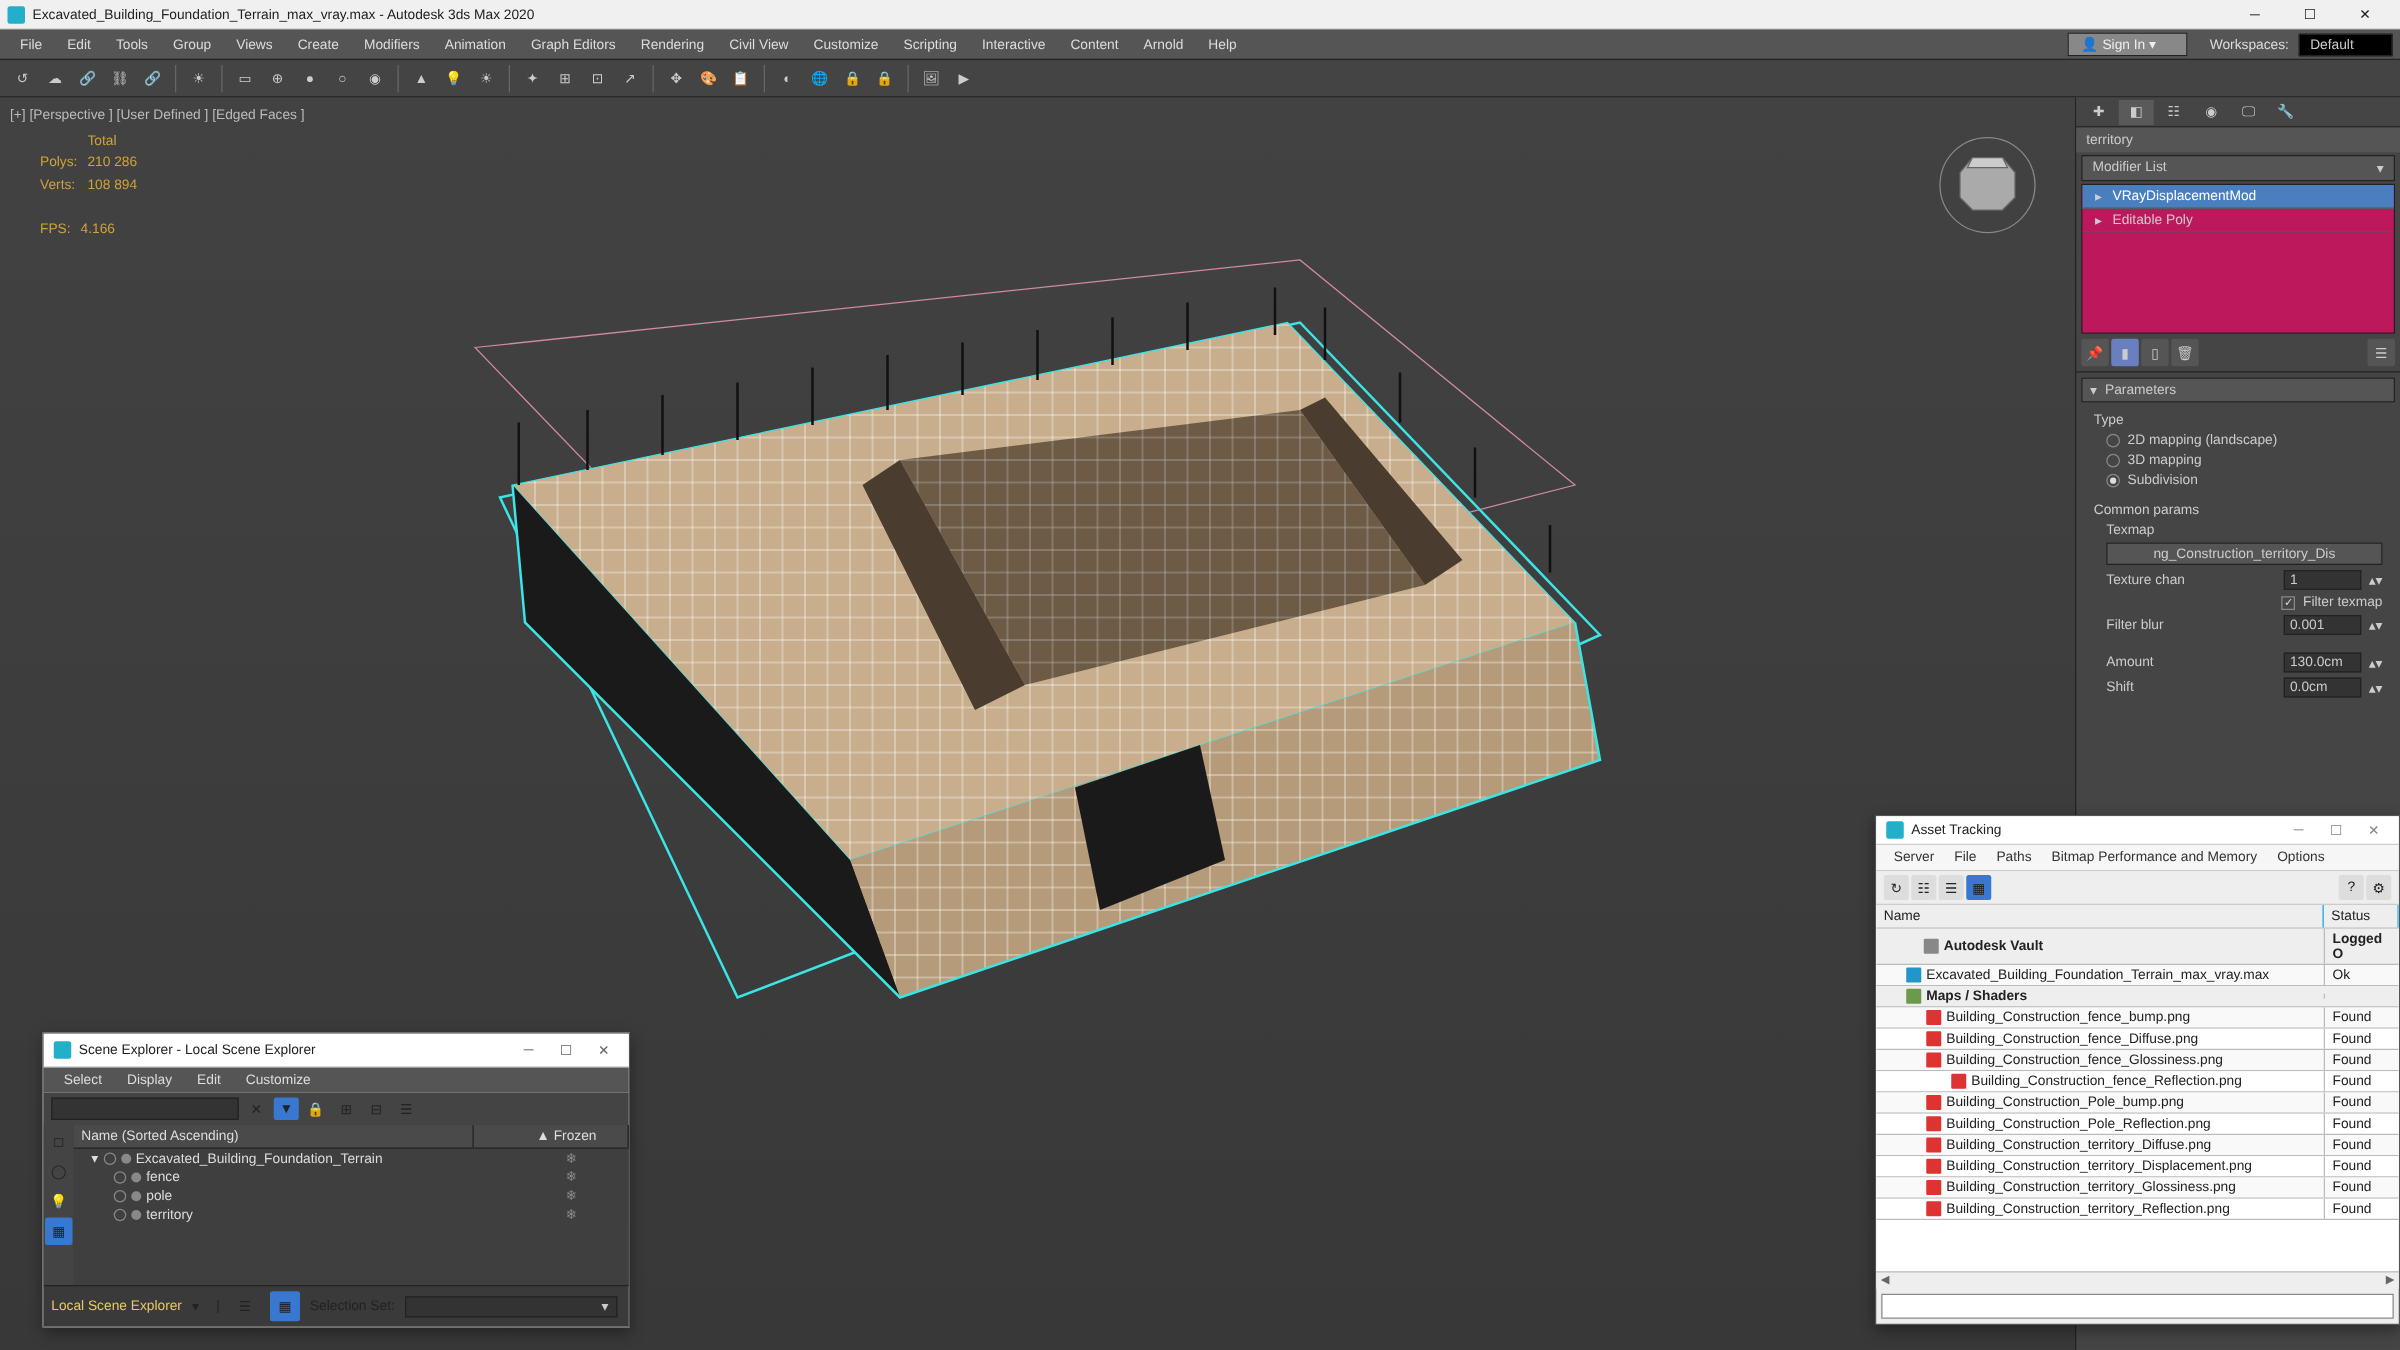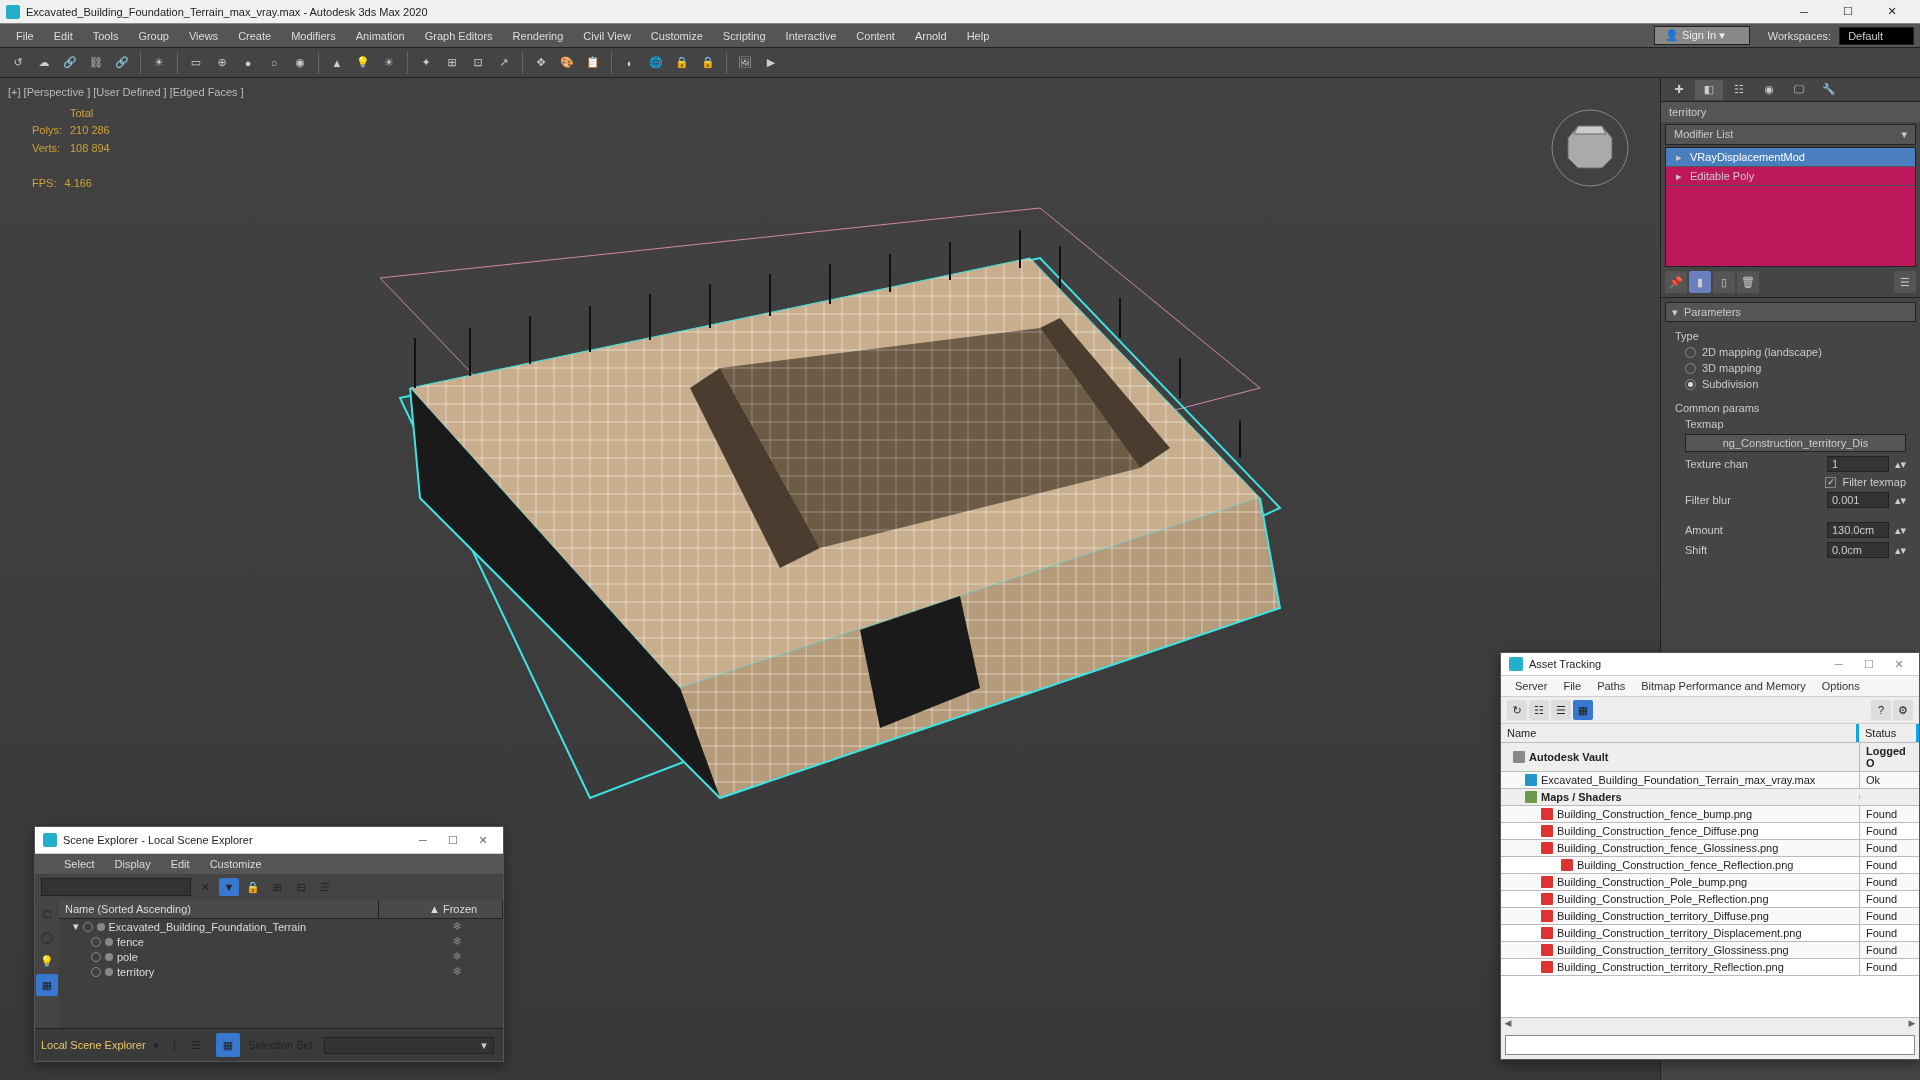--- a/index.html
+++ b/index.html
@@ -60,21 +60,21 @@
 .chk.on::after { content: "✓"; font-size: 9px; color: #ddd; }
 .num-input { background: #333; border: 1px solid #222; padding: 1px 4px; width: 62px; color: #ccc; }
 .map-button { background: #555; border: 1px solid #222; padding: 2px; width: 100%; text-align: center; cursor: pointer; }
 
 
 .scene-explorer { position: absolute; left: 34px; top: 826px; width: 470px; height: 236px; background: #eee; border: 1px solid #555; box-shadow: 0 4px 12px rgba(0,0,0,0.4); display: flex; flex-direction: column; color: #222; }
 .se-title { background: #fff; padding: 6px 8px; display: flex; align-items: center; border-bottom: 1px solid #ccc; }
 .se-title .icon { width: 14px; height: 14px; background: #23aec9; margin-right: 6px; border-radius: 2px; }
 .se-title .wincontrols { margin-left: auto; display: flex; gap: 6px; }
 .se-title .wincontrols div { width: 24px; text-align: center; color: #666; cursor: pointer; }
-.se-menu { background: #555; display: flex; padding: 0 19px; }
+.se-menu { background: #555; display: flex; padding: 0 6px; }
 .se-menu div { padding: 4px 10px; color: #ddd; cursor: pointer; }
 .se-toolbar { background: #444; padding: 4px 6px; display: flex; align-items: center; gap: 4px; }
 .se-toolbar .searchbox { background: #333; border: 1px solid #222; height: 18px; width: 150px; }
 .se-toolbar .tbtn { width: 20px; height: 18px; display: flex; align-items: center; justify-content: center; }
 .se-toolbar .tbtn.blue { background: #3978d0; }
 .se-body { flex: 1; display: flex; background: #3f3f3f; }
 .se-sidebar { width: 24px; background: #444; display: flex; flex-direction: column; gap: 2px; padding-top: 2px; }
 .se-sidebar .tbtn { width: 22px; height: 22px; margin: 0 auto; }
 .se-tree { flex: 1; background: #3f3f3f; color: #ddd; }
 .se-tree-head { display: flex; background: #4a4a4a; border-bottom: 1px solid #222; }
@@ -97,21 +97,21 @@
 .at-title .icon { width: 14px; height: 14px; background: #23aec9; margin-right: 6px; border-radius: 2px; }
 .at-title .wincontrols { margin-left: auto; display: flex; gap: 6px; }
 .at-title .wincontrols div { width: 24px; text-align: center; color: #888; cursor: pointer; }
 .at-menu { background: #f6f6f6; display: flex; padding: 0 6px; border-bottom: 1px solid #ccc; }
 .at-menu div { padding: 4px 8px; color: #333; cursor: pointer; }
 .at-toolbar { background: #eee; padding: 3px 6px; display: flex; gap: 2px; border-bottom: 1px solid #ccc; }
 .at-toolbar .tbtn { width: 20px; height: 20px; background: #ddd; }
 .at-toolbar .tbtn.blue { background: #3978d0; }
 .at-table { flex: 1; background: #fff; overflow: hidden; }
 .at-head { display: flex; background: #eee; border-bottom: 1px solid #bbb; }
-.at-head div { padding: 3px 6px; border-right: 3px solid #0ea5e9; }
+.at-head div { padding: 3px 6px; border-right: 1px solid #0ea5e9; }
 .at-head .c-name { flex: 1; }
 .at-head .c-status { width: 60px; }
 .at-row { display: flex; background: #fff; border-bottom: 1px solid #bbb; align-items: center; }
 .at-row:nth-child(even) { background: #f9f9f9; }
 .at-row .c-name { flex: 1; padding: 2px 6px; display: flex; align-items: center; gap: 4px; white-space: nowrap; overflow: hidden; }
 .at-row .c-status { width: 60px; padding: 2px 6px; border-left: 1px solid #bbb; }
 .at-row .fico { width: 12px; height: 12px; background: #d33; border-radius: 1px; flex-shrink: 0; }
 .at-row .fico.vault { background: #888; }
 .at-row .fico.max { background: #2196c9; }
 .at-row .fico.folder { background: #6a9a4a; }
@@ -463,21 +463,21 @@
     <div class="tbtn">?</div>
     <div class="tbtn">⚙</div>
   </div>
   <div class="at-table">
     <div class="at-head">
       <div class="c-name">Name</div>
       <div class="c-status">Status</div>
     </div>
     <div id="at-rows">
         <div class="at-row hdr">
-          <div class="c-name" style="padding-left: 12px;">
+          <div class="c-name" style="padding-left: 22px; margin-left: 16px;">
             <span class="fico vault"></span>
             <span>Autodesk Vault</span>
           </div>
           <div class="c-status">Logged O</div>
         </div>
         <div class="at-row">
           <div class="c-name" style="padding-left: 24px;">
             <span class="fico max"></span>
             <span>Excavated_Building_Foundation_Terrain_max_vray.max</span>
           </div>

